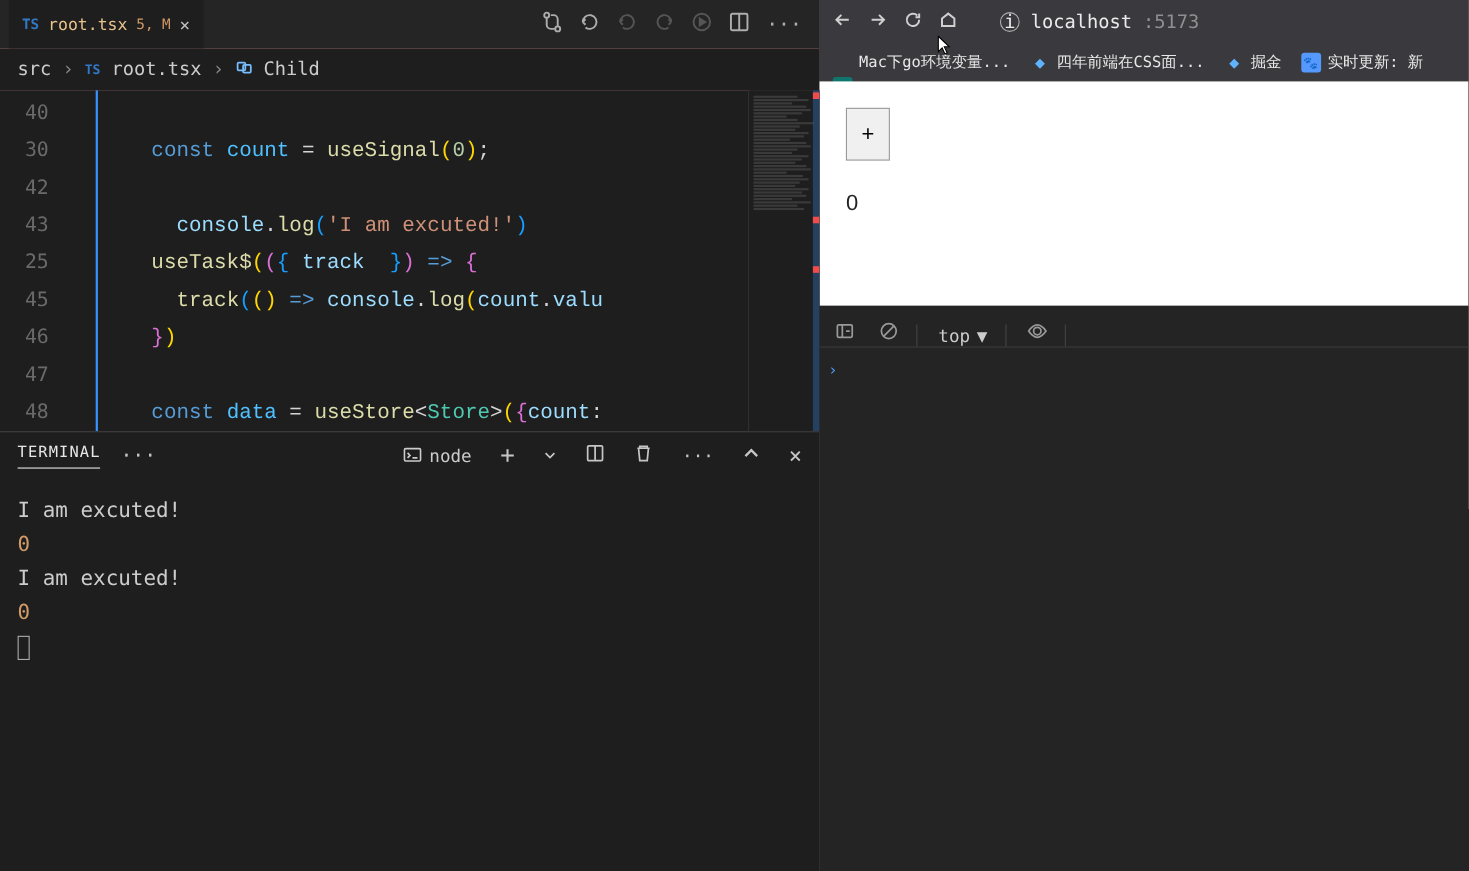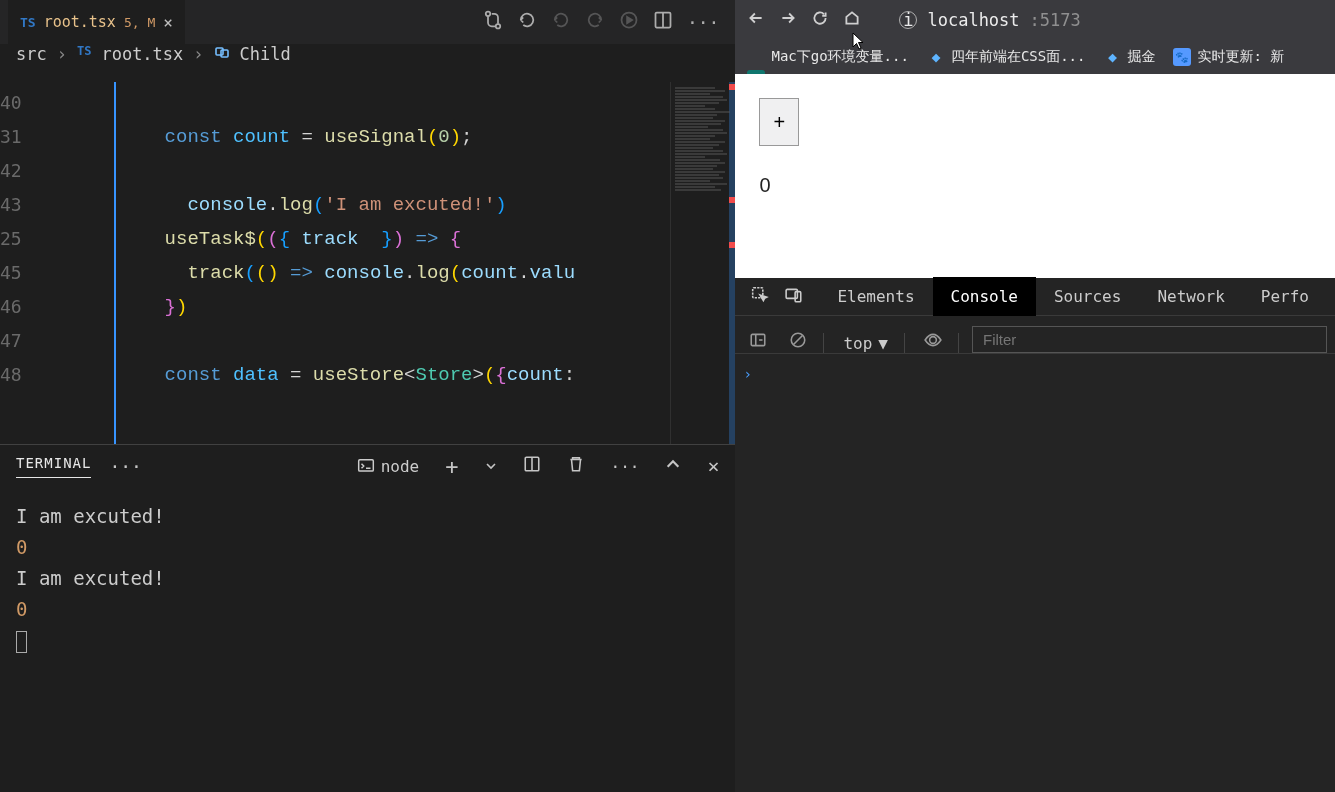--- a/index.html
+++ b/index.html
@@ -50,40 +50,40 @@
 .tab-status { color: #d19a66; font-size: 13px; }
 .tab-close { color: #c0c0c0; font-size: 16px; cursor: pointer; }
 .tab-bar-right { display: flex; gap: 14px; align-items: center; color: #c5c5c5; font-size: 18px; padding-right: 8px;}
 .tab-bar-right span { cursor: pointer; opacity: 0.85; }
 .tab-bar-right .disabled { opacity: 0.3; }
 
 .breadcrumb {
   height: 38px;
   background: #1e1e1e;
   display: flex;
-  align-items: flex-start;
+  align-items: center;
   padding: 0 16px;
   gap: 10px;
   font-size: 17px;
   color: #cccccc;
 }
 .breadcrumb .sep { color: #888; }
 .breadcrumb .ts-icon { color: #3178c6; font-weight: bold; font-size: 12px; }
 .breadcrumb .sym-icon { color: #75beff; font-size: 16px; }
 
 .editor {
   position: relative;
   flex: 1;
   display: flex;
   background: #1e1e1e;
   overflow: hidden;
 }
 .gutter {
-  width: 114px;
-  text-align: left;
+  width: 87px;
+  text-align: center;
   padding-right: 20px;
   color: #6a6a6a;
   font-family: Consolas, monospace;
   font-size: 18px;
   line-height: 34px;
   padding-top: 4px;
 }
 .gutter-line { height: 34px; }
 .code-area {
   flex: 1;
@@ -116,21 +116,21 @@
   width: 65px;
   height: 100%;
   background: #1e1e1e;
   border-left: 1px solid #303030;
 }
 .minimap-line { height: 2px; margin: 1px 4px; background: #555; opacity: 0.5;}
 .minimap-red { position: absolute; right: 0; width: 6px; height: 6px; background: #f14c4c; }
 .minimap-blue { position: absolute; right: 0; width: 6px; height: 20px; background: #3794ff; opacity: 0.3;}
 
 .terminal-panel {
-  height: 348px;
+  height: 400px;
   background: #1e1e1e;
   border-top: 1px solid #414141;
   display: flex;
   flex-direction: column;
 }
 .terminal-header {
   height: 42px;
   display: flex;
   align-items: center;
   justify-content: space-between;
@@ -341,21 +341,21 @@
           <rect x="2" y="4" width="7" height="7" rx="1"></rect>
           <rect x="7" y="6" width="7" height="7" rx="1"></rect>
         </svg>
     </span>
     <span>Child</span>
   </div>
 
   <div class="editor">
     <div class="gutter">
       <div class="gutter-line">40</div>
-      <div class="gutter-line">31</div>
+      <div class="gutter-line">30</div>
       <div class="gutter-line">42</div>
       <div class="gutter-line">43</div>
       <div class="gutter-line">25</div>
       <div class="gutter-line">45</div>
       <div class="gutter-line">46</div>
       <div class="gutter-line">47</div>
       <div class="gutter-line">48</div>
     </div>
     <div class="code-area">
       <div class="code-line"> </div>
@@ -513,40 +513,20 @@
       <span>实时更新: 新</span>
     </div>
   </div>
 
   <div class="page-content">
     <button class="plus-btn">+</button>
     <div class="count-display">0</div>
   </div>
 
   <div class="devtools">
-    <div class="devtools-tabs">
-      <span class="dt-icon">
-        <svg width="18" height="18" viewBox="0 0 16 16" fill="none" stroke="currentColor" stroke-width="1.4">
-            <rect x="1.5" y="1.5" width="9" height="9" rx="1" stroke-dasharray="2 1"></rect>
-            <path d="M8 8l6 2-2 1-1 2z" fill="currentColor"></path>
-          </svg>
-      </span>
-      <span class="dt-icon">
-        <svg width="18" height="18" viewBox="0 0 16 16" fill="none" stroke="currentColor" stroke-width="1.4">
-            <rect x="1" y="3" width="10" height="8" rx="1"></rect>
-            <rect x="9" y="5" width="5" height="9" rx="1"></rect>
-          </svg>
-      </span>
-      <span style="width:8px;"></span>
-      <span class="dt-tab">Elements</span>
-      <span class="dt-tab active">Console</span>
-      <span class="dt-tab">Sources</span>
-      <span class="dt-tab">Network</span>
-      <span class="dt-tab">Perfo</span>
-    </div>
     <div class="devtools-toolbar">
       <span class="dt-toolbar-icon">
         <svg width="18" height="18" viewBox="0 0 16 16" fill="none" stroke="currentColor" stroke-width="1.4">
             <rect x="2" y="3" width="12" height="10" rx="1"></rect>
             <line x1="6" y1="3" x2="6" y2="13"></line>
             <path d="M9 8l3 0"></path>
           </svg>
       </span>
       <span class="dt-toolbar-icon">
         <svg width="18" height="18" viewBox="0 0 16 16" fill="none" stroke="currentColor" stroke-width="1.4">
@@ -560,20 +540,19 @@
         <span>▼</span>
       </span>
       <span style="width:4px; border-left:1px solid #444; height:20px;"></span>
       <span class="dt-toolbar-icon">
         <svg width="18" height="18" viewBox="0 0 16 16" fill="none" stroke="currentColor" stroke-width="1.4">
             <circle cx="8" cy="8" r="3"></circle>
             <path d="M1 8c2-3 5-5 7-5s5 2 7 5c-2 3-5 5-7 5s-5-2-7-5z"></path>
           </svg>
       </span>
       <span style="width:4px; border-left:1px solid #444; height:20px;"></span>
-      <input class="dt-filter" placeholder="Filter" style="">
     </div>
     <div class="dt-console">
       <div><span class="dt-prompt">›</span></div>
     </div>
   </div>
 
 </div>
 
 </body></html>

